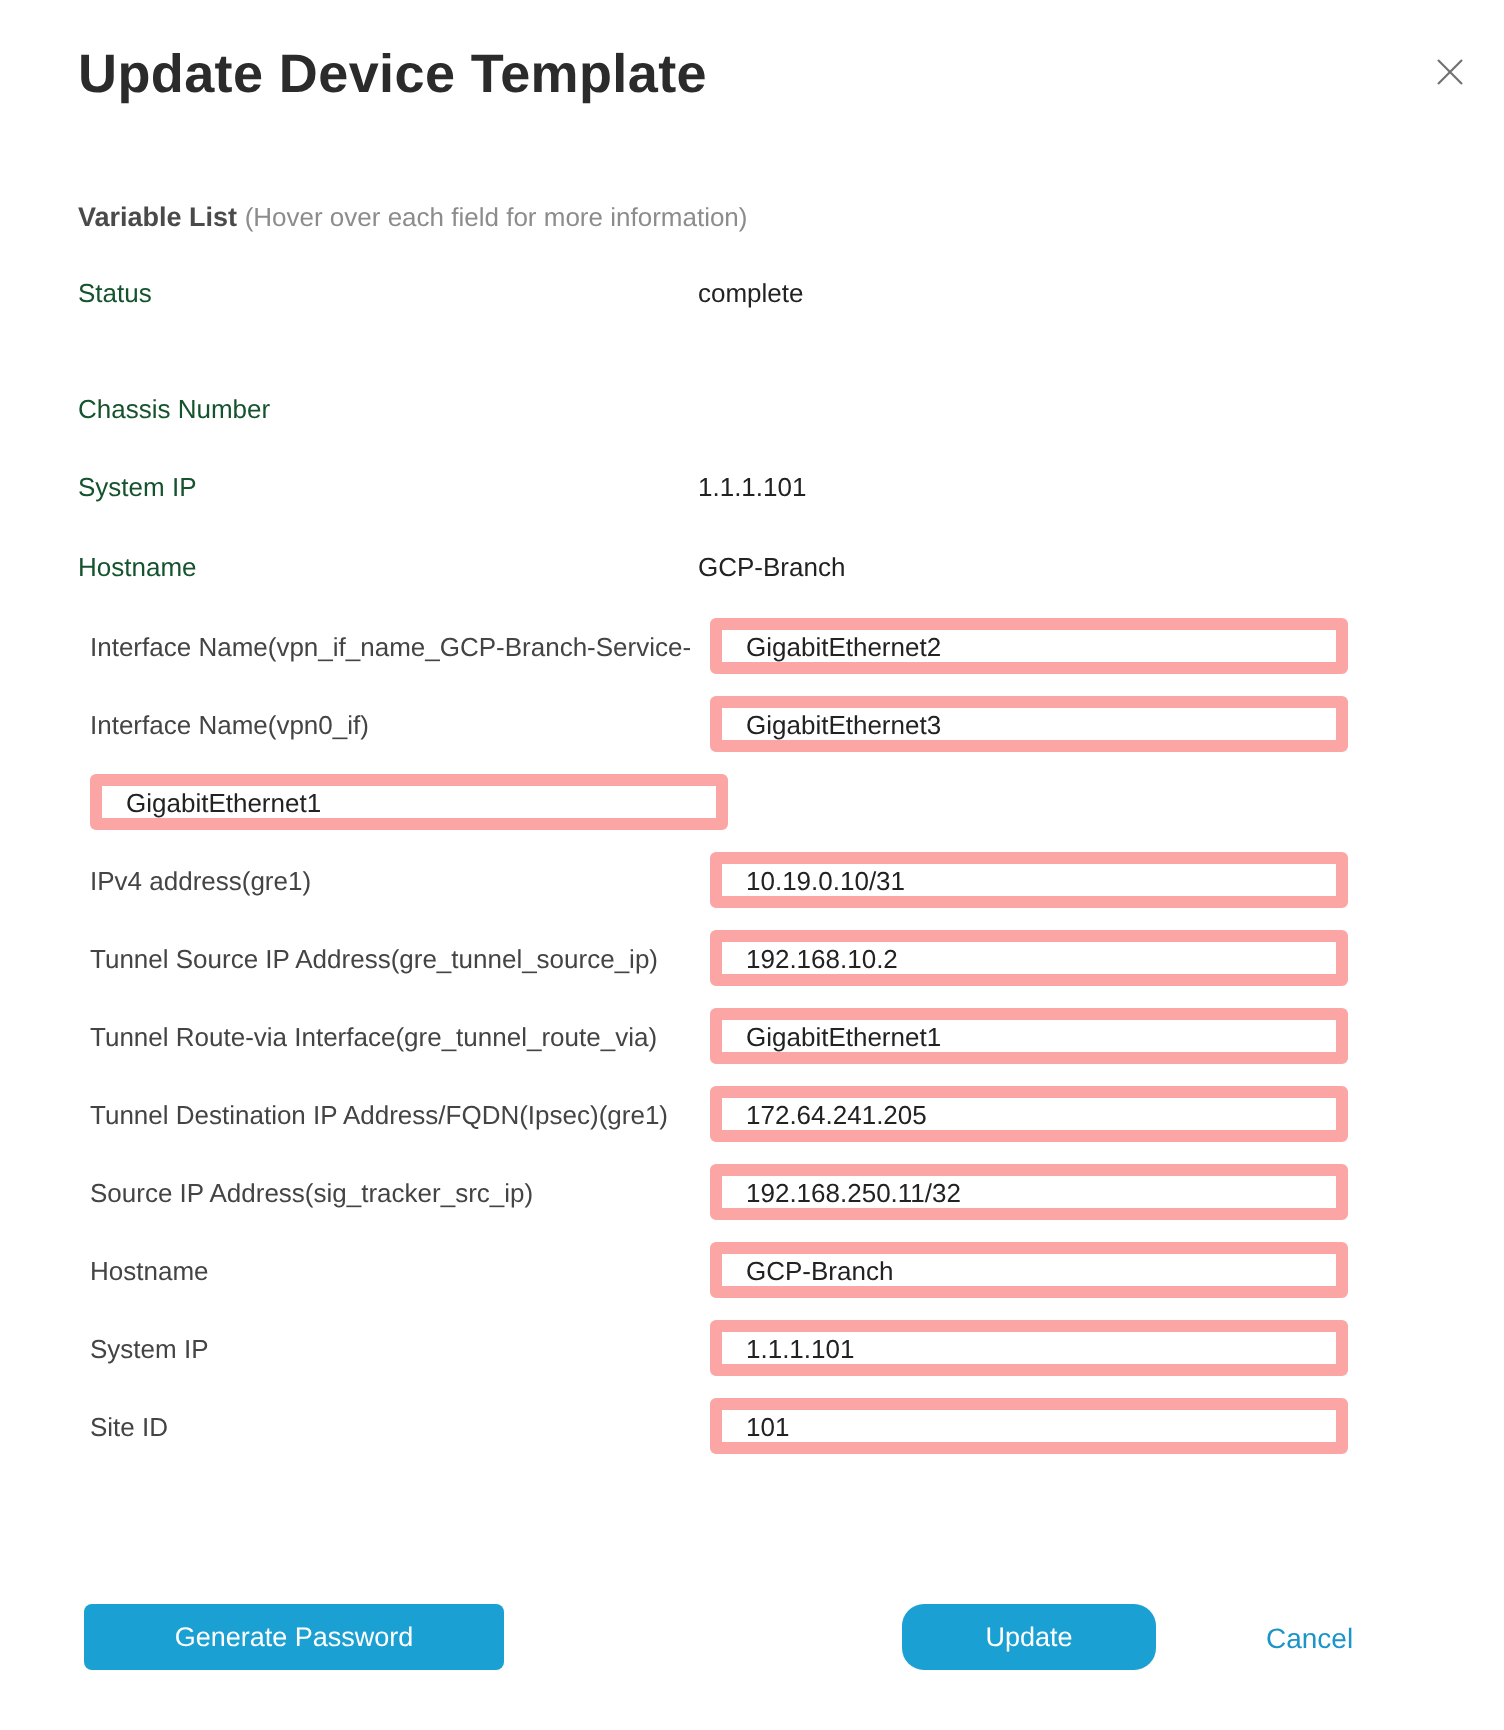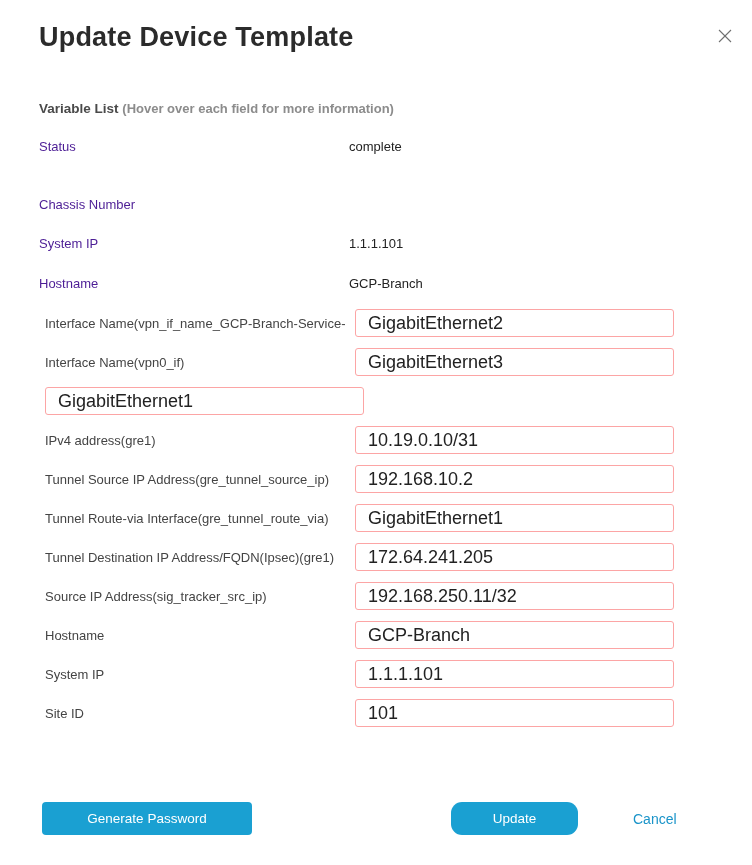--- a/index.html
+++ b/index.html
@@ -26,56 +26,56 @@
     color: #2b2b2b;
     letter-spacing: 0.2px;
   }
 
   .section-head {
     margin: 48px 0 0 39px;
     font-size: 13.5px;
     line-height: 15px;
   }
   .section-head .hd { font-weight: bold; color: #4a4a4a; }
-  .section-head .hint { font-weight: 700; color: #8c8c8c; font-size: 13px; }
+  .section-head .hint { font-weight: 400; color: #8c8c8c; font-size: 13px; }
 
   .static-rows { }
   .static-row {
     display: flex; align-items: center;
     padding-left: 39px;
     height: 16px;
     font-size: 13px;
   }
-  .static-row .s-label { width: 310px; color: #4c1d95; flex: none; }
+  .static-row .s-label { width: 310px; color: #14532d; flex: none; }
   .static-row .s-value { color: #222; }
   .row-status   { margin-top: 22px; }
   .row-chassis  { margin-top: 42px; }
   .row-sysip    { margin-top: 23px; }
   .row-hostname { margin-top: 24px; }
 
   .form-rows { margin-top: 18px; }
   .form-row {
     display: flex; align-items: center;
     padding-left: 45px;
     height: 28px;
     margin-bottom: 11px;
   }
   .form-row .f-label {
     width: 310px; flex: none;
     font-size: 13px; color: #444;
     white-space: nowrap; overflow: hidden;
   }
   .form-row input {
     width: 319px; height: 28px;
-    border: 1px solid #fca5a5;
+    border: 6px solid #fca5a5;
     border-radius: 3px;
     background: #fff;
     padding: 0 12px;
     font-family: "Liberation Sans", sans-serif;
-    font-size: 18px;
+    font-size: 13px;
     color: #222;
     outline: none;
   }
 
   .footer {
     position: absolute;
     left: 0; top: 780px;
     width: 642px; height: 33px; margin-left: 20px;
   }
   .btn {

